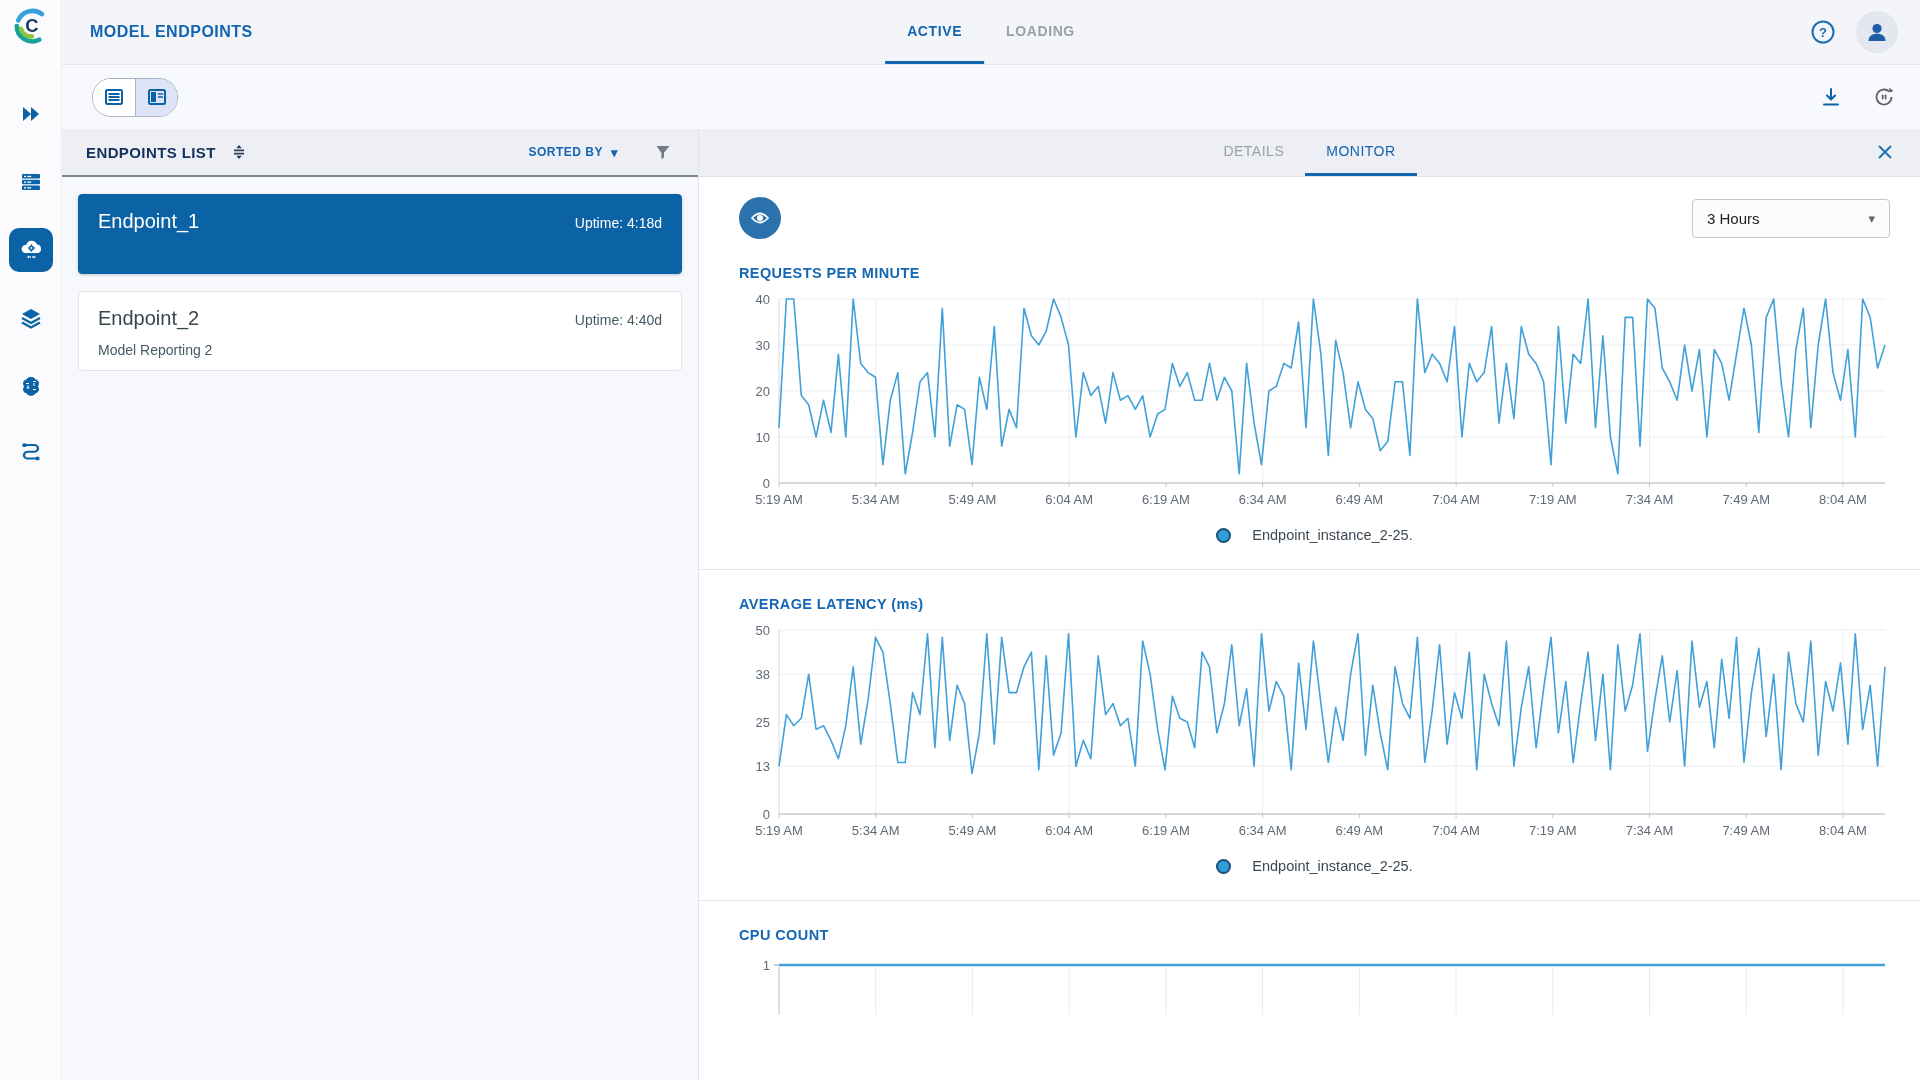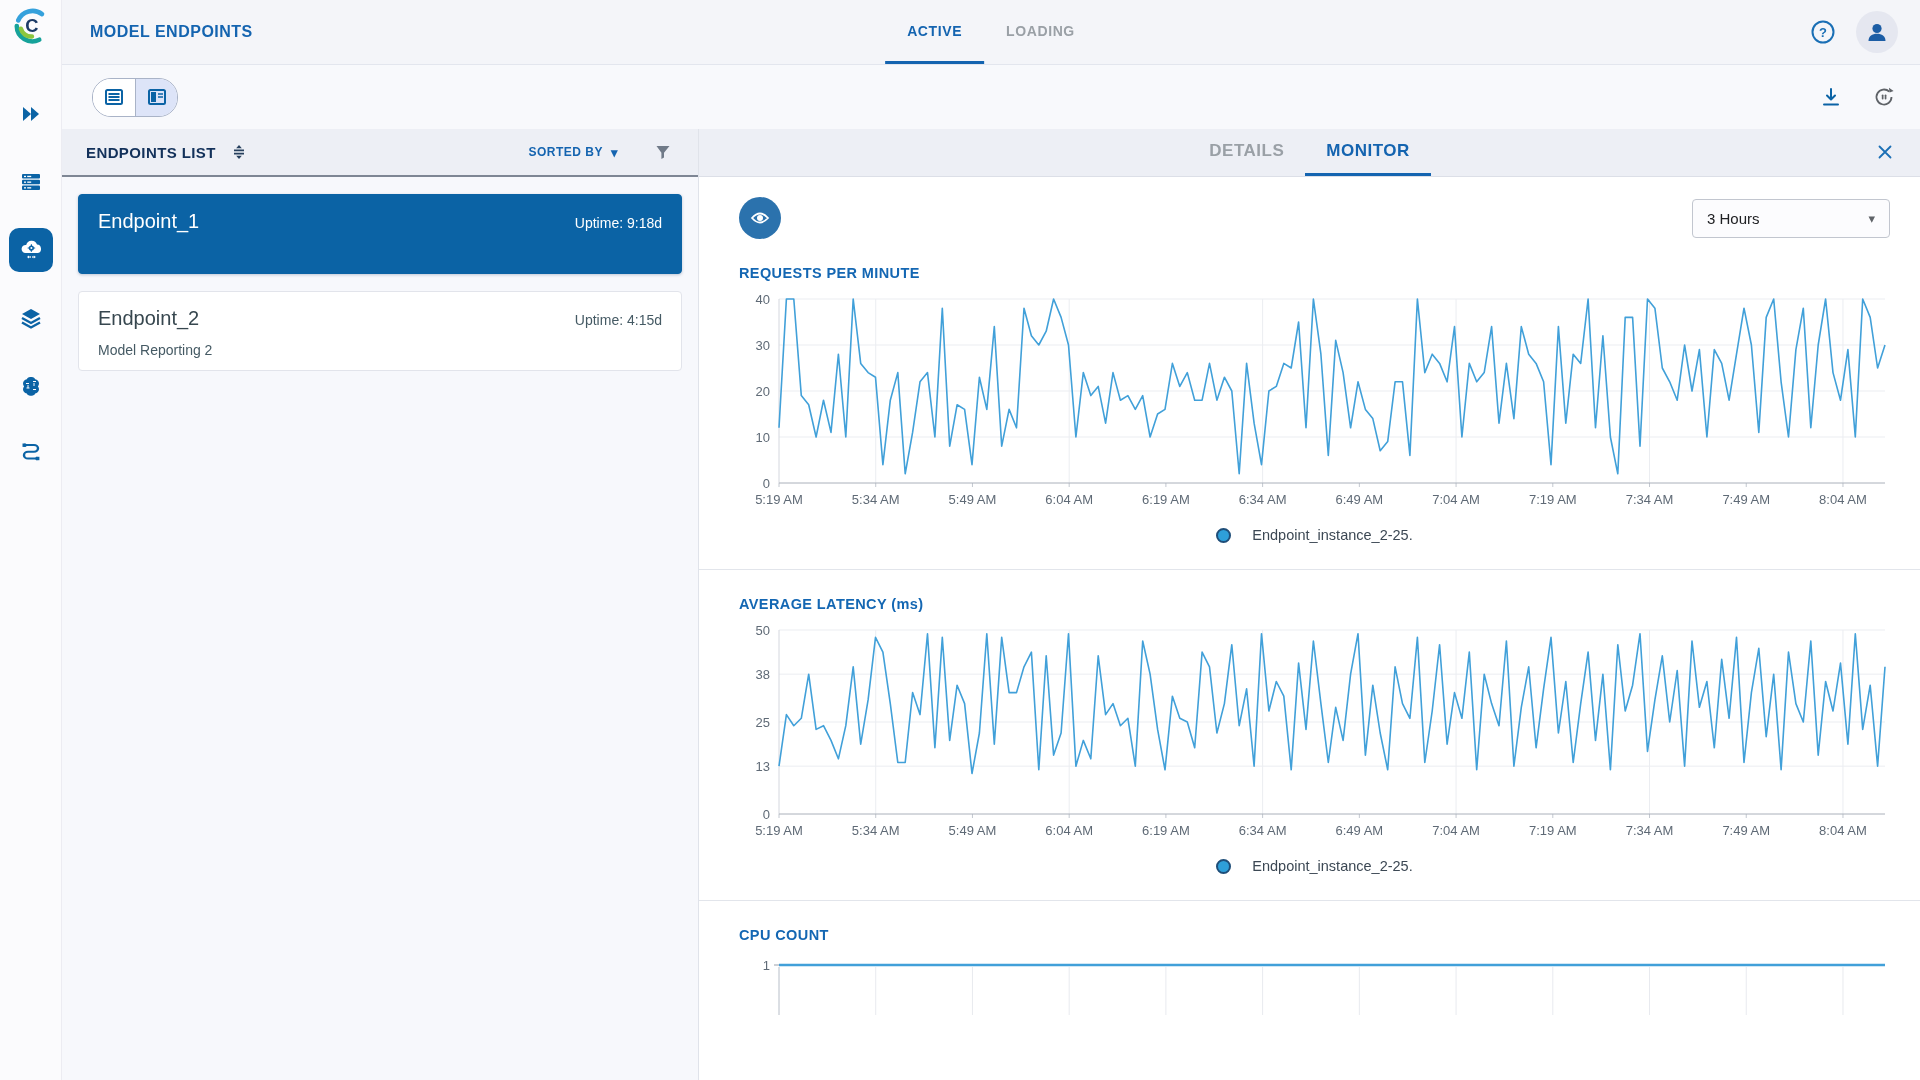--- a/index.html
+++ b/index.html
@@ -57,21 +57,21 @@
   .card.selected { background:#0b63a5; border-color:#0b63a5; box-shadow:0 1px 3px rgba(20,50,100,.25); }
   .card-row1 { display:flex; justify-content:space-between; align-items:baseline; }
   .card-title { font-size:20px; font-weight:normal; color:#37474f; }
   .card-uptime { font-size:14px; color:#455a64; }
   .card-sub { margin-top:12px; font-size:14px; color:#455a64; }
   .card.selected .card-title, .card.selected .card-uptime, .card.selected .card-sub { color:#fff; }
 
   .monitor-panel { flex:1; display:flex; flex-direction:column; background:#fff; min-width:0; }
   .monitor-header { position:relative; justify-content:center; border-bottom:1px solid #dcdfe7; }
   .m-tabs { display:flex; height:100%; }
-  .m-tab { height:100%; display:flex; align-items:center; padding:0 21px; font-size:17px; font-weight:bold;
+  .m-tab { height:100%; display:flex; align-items:center; padding:0 21px; font-size:14px; font-weight:normal;
     letter-spacing:.5px; color:#9aa0a6; cursor:pointer; border-bottom:3px solid transparent; }
   .m-tab.active { color:#1464b0; border-bottom-color:#1464b0; }
   .close-btn { position:absolute; right:24px; top:12px; background:none; border:none; cursor:pointer; }
 
   .monitor-body { flex:1; padding:0 30px 15px 40px; overflow:hidden; }
   .monitor-controls { margin-top:20px; display:flex; align-items:center; justify-content:space-between; }
   .eye-btn { width:42px; height:42px; border-radius:50%; background:#2b72ad; border:none; cursor:pointer;
     display:flex; align-items:center; justify-content:center; }
   .time-select { width:198px; height:39px; border:1px solid #c2c6cf; border-radius:4px; background:#fcfcfe;
     display:flex; align-items:center; justify-content:space-between; padding:0 14px 0 14px;
@@ -244,27 +244,27 @@
               <svg width="18" height="18" viewBox="0 0 18 18">
                 <path d="M2.5 3h13L10 9.8v4.7l-2.6 1.5V9.8z" fill="#707a88"></path>
               </svg>
             </button>
           </div>
         </div>
         <div class="cards">
           <div class="card selected">
             <div class="card-row1">
               <span class="card-title">Endpoint_1</span>
-              <span class="card-uptime">Uptime: 9:18d</span>
+              <span class="card-uptime">Uptime: 4:18d</span>
             </div>
           </div>
           <div class="card">
             <div class="card-row1">
               <span class="card-title">Endpoint_2</span>
-              <span class="card-uptime">Uptime: 4:15d</span>
+              <span class="card-uptime">Uptime: 4:40d</span>
             </div>
             <div class="card-sub">Model Reporting 2</div>
           </div>
         </div>
       </section>
 
       <section class="monitor-panel">
         <div class="panel-header monitor-header">
           <div class="m-tabs">
             <div class="m-tab">DETAILS</div>

